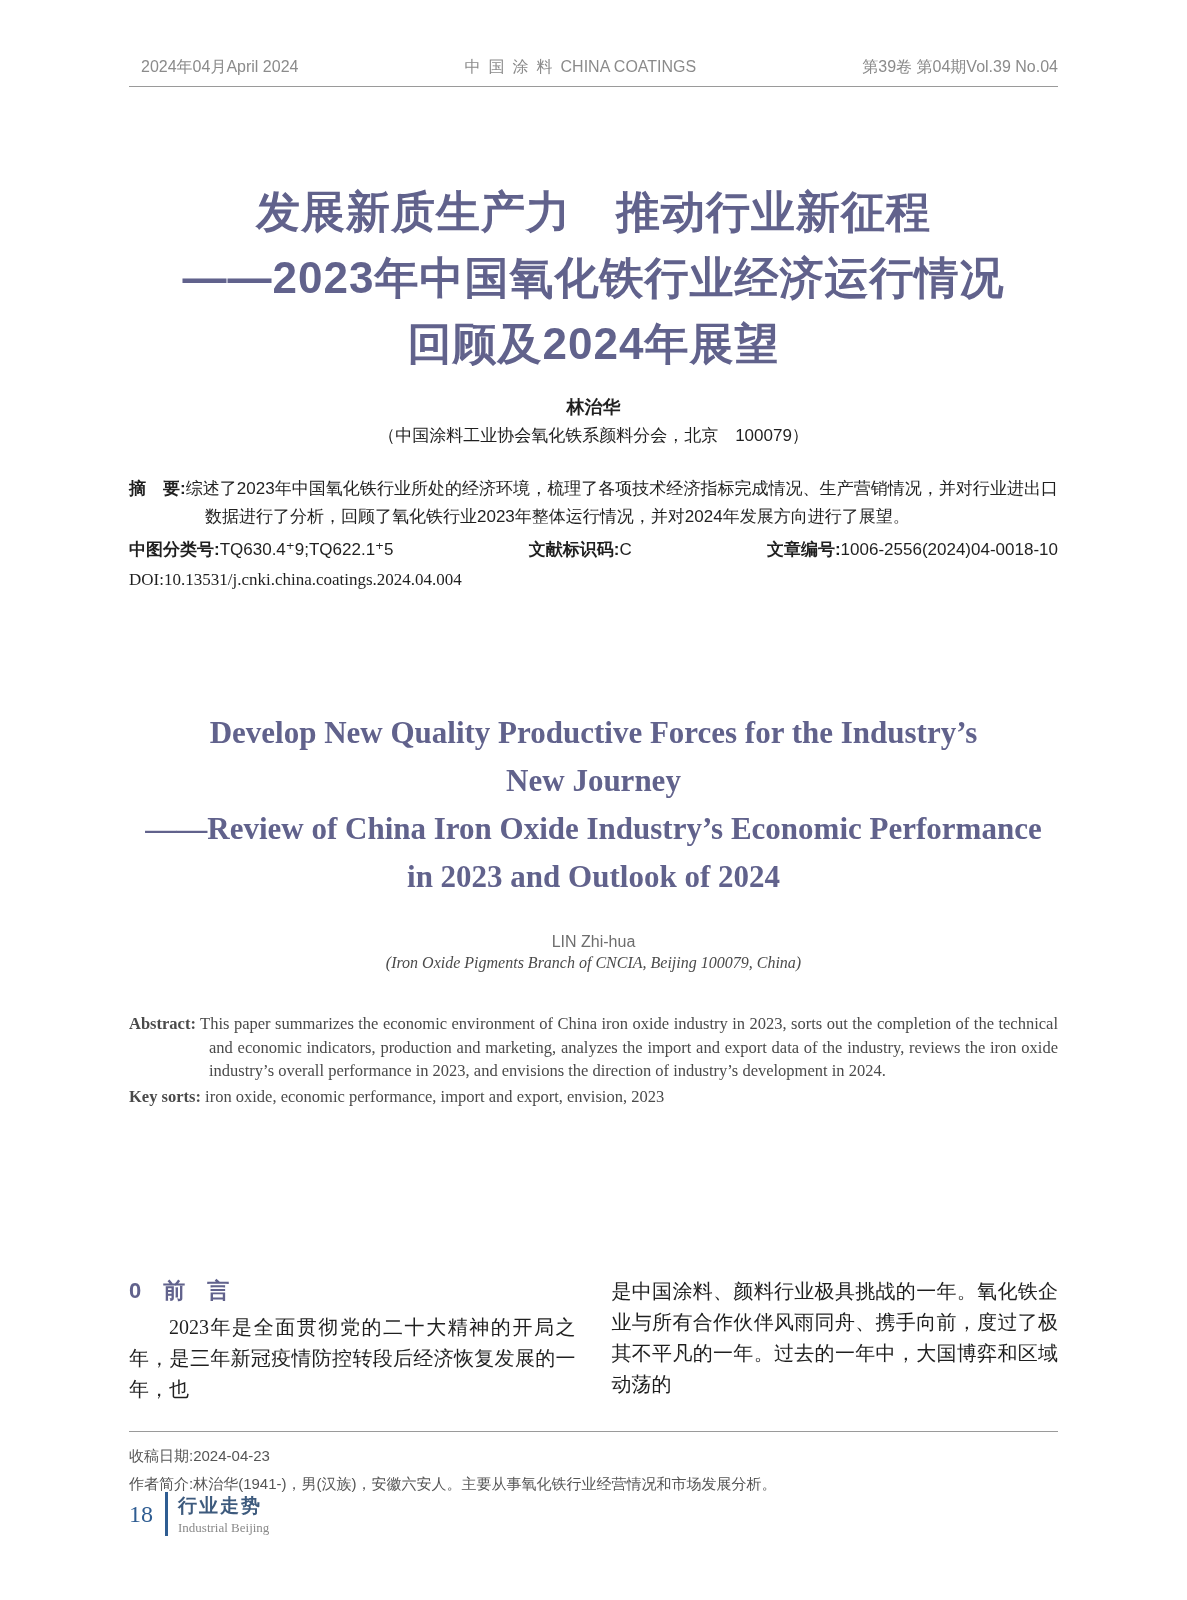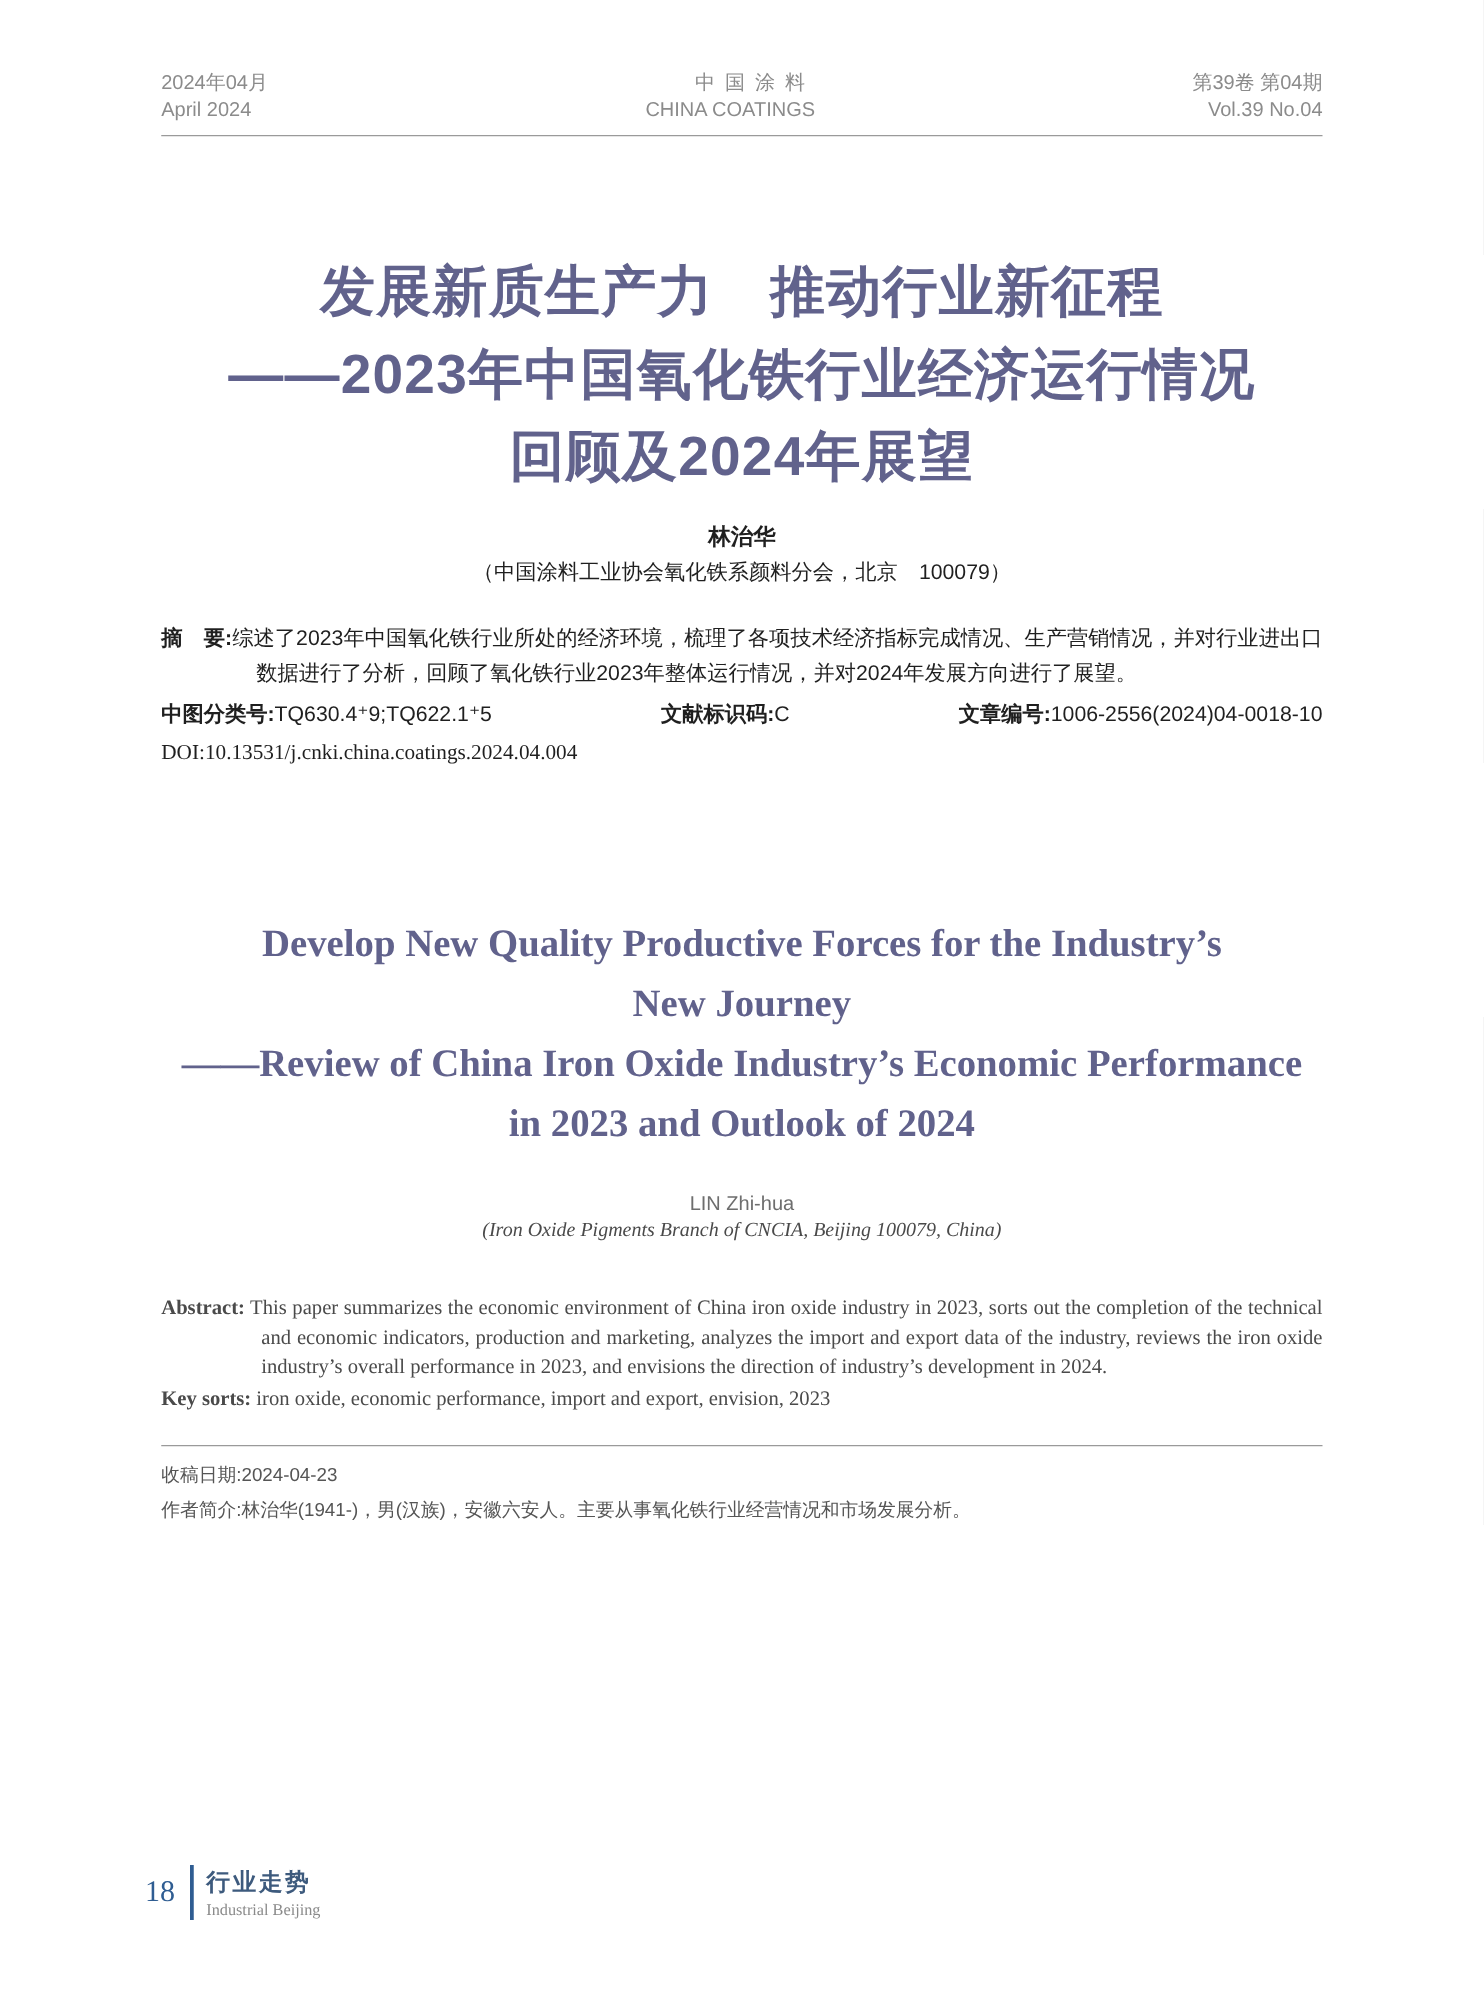--- a/index.html
+++ b/index.html
@@ -26,21 +26,21 @@
   .content{margin:0 129px;width:929px;}
 
   
   .page-header{
     padding-top:56px;padding-bottom:8px;
     display:flex;justify-content:space-between;align-items:flex-end;
     border-bottom:1.5px solid var(--rule-gray);
     color:var(--header-gray);
     font-size:16px;line-height:22px;
   }
-  .page-header .h-col{display:flex;flex-direction:column;}
+  .page-header .h-col{display:flex;flex-direction:row;margin-left:12px;}
   .h-left{text-align:left;}
   .h-center{text-align:right;}
   .h-center .zh{letter-spacing:8px;}
   .h-right{text-align:right;}
 
   
   .title-zh{
     margin-top:92px;
     text-align:center;
     color:var(--accent-purple);
@@ -113,21 +113,21 @@
   .footnote{
     margin-top:26px;
     border-top:1.5px solid var(--rule-gray);
     padding-top:10px;
     font-size:15px;line-height:28px;
     color:var(--muted-text);
   }
 
   
   .page-footer{
-    position:absolute;left:116px;top:1492px;
+    position:absolute;left:129px;top:1492px;
     display:flex;align-items:center;
   }
   .page-num{
     font-family:"Liberation Serif","DejaVu Serif",serif;
     font-size:24px;color:var(--footer-blue);
   }
   .footer-bar{width:3px;height:44px;background:var(--footer-blue);margin:0 10px 0 12px;}
   .footer-col{display:flex;flex-direction:column;justify-content:flex-start;}
   .footer-col .zh{font-size:19px;font-weight:bold;color:var(--footer-text-blue);letter-spacing:2px;}
   .footer-col .en{
@@ -186,20 +186,29 @@
     <div class="author-en">LIN Zhi-hua</div>
     <div class="affil-en">(Iron Oxide Pigments Branch of CNCIA, Beijing 100079, China)</div>
 
     <div class="abstract-en">
       <div class="hang-en"><span class="lbl">Abstract:</span>
         <span>This paper summarizes the economic environment of China iron oxide industry in 2023, sorts out the completion of the technical and economic indicators, production and marketing, analyzes the import and export data of the industry, reviews the iron oxide industry’s overall performance in 2023, and envisions the direction of industry’s development in 2024.</span></div>
     </div>
     <div class="keywords-en"><span class="lbl">Key sorts:</span>
       <span>iron oxide, economic performance, import and export, envision, 2023</span></div>
 
+    <div class="section">
+      <div class="col">
+        <div class="sec-heading">0　前　言</div>
+        <div class="para-first">2023年是全面贯彻党的二十大精神的开局之年，是三年新冠疫情防控转段后经济恢复发展的一年，也</div>
+      </div>
+      <div class="col">
+        <div>是中国涂料、颜料行业极具挑战的一年。氧化铁企业与所有合作伙伴风雨同舟、携手向前，度过了极其不平凡的一年。过去的一年中，大国博弈和区域动荡的</div>
+      </div>
+    </div>
 
     <div class="footnote">
       <div><span>收稿日期:</span><span>2024-04-23</span></div>
       <div><span>作者简介:</span><span>林治华(1941-)，男(汉族)，安徽六安人。主要从事氧化铁行业经营情况和市场发展分析。</span></div>
     </div>
 
   </div>
 
   <div class="page-footer">
     <span class="page-num">18</span>

